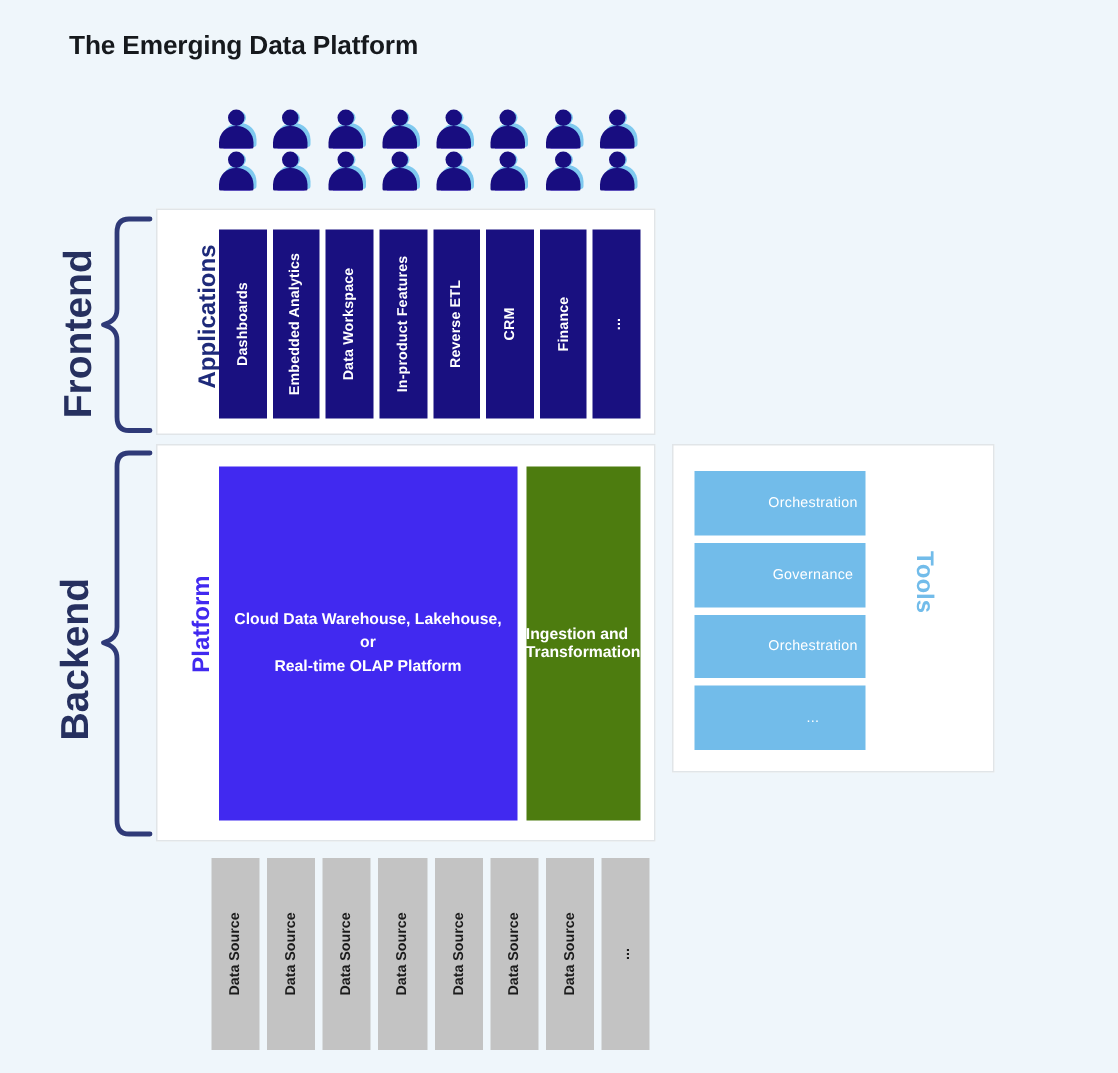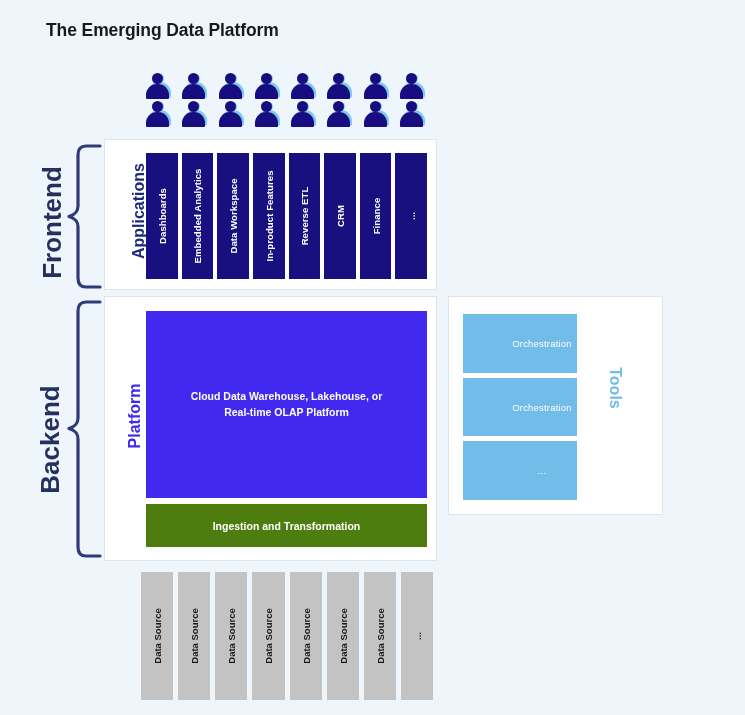--- a/index.html
+++ b/index.html
@@ -184,21 +184,20 @@
   }
 
   
   #platform-stack {
     position: absolute;
     left: 41px;
     top: 14px;
     width: 281px;
     height: 236px;
     display: flex;
-    flex-direction: column;
     gap: 6px;
   }
   #warehouse-box {
     flex: 1 1 auto;
     background: #4129f0;
     display: flex;
     align-items: center;
     justify-content: center;
     text-align: center;
     color: #ffffff;
@@ -444,20 +443,21 @@
       </span>
     </div>
     <div id="ingestion-box">Ingestion and Transformation</div>
   </div>
 </div>
 
 <div class="abs card" id="tools-card">
   <div class="vlabel" id="tools-label">Tools</div>
   <div id="tools-stack">
       <div class="tool-box">Orchestration</div>
+      <div class="tool-box">Governance</div>
       <div class="tool-box">Orchestration</div>
       <div class="tool-box">...</div>
     </div>
 </div>
 
 <div class="abs" id="data-sources-strip">
     <div class="ds-box">
       <span class="vtext">Data Source</span>
     </div>
     <div class="ds-box">

